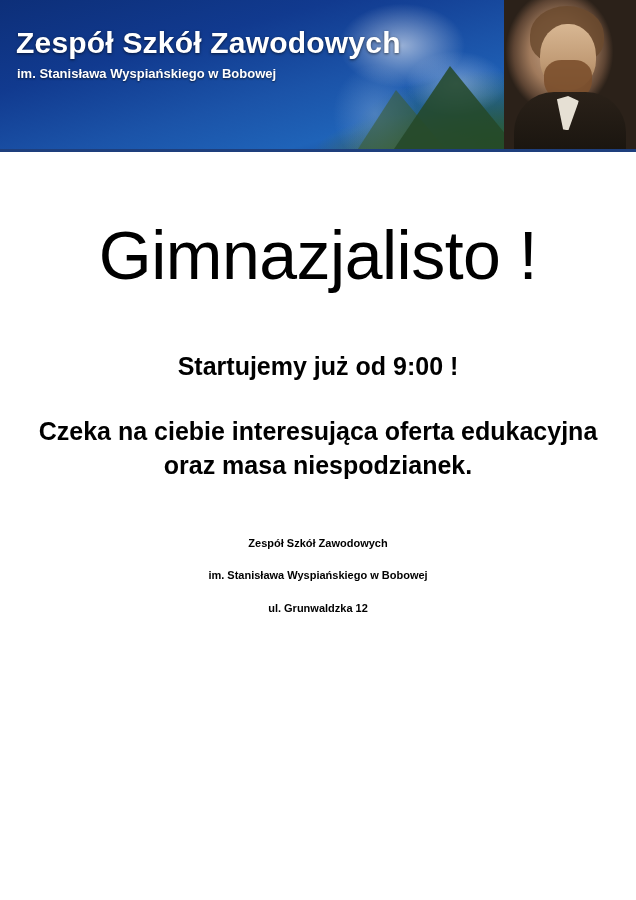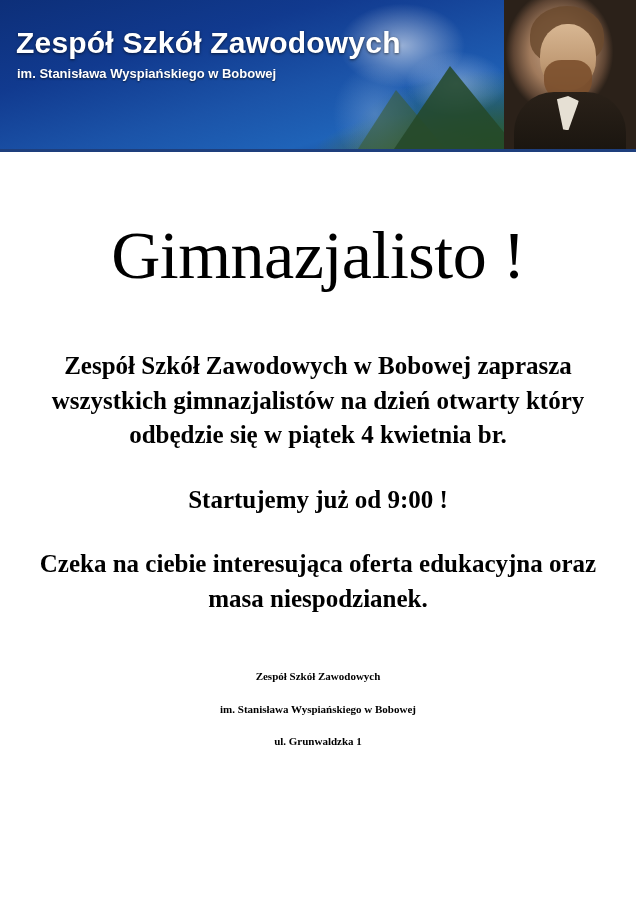--- a/index.html
+++ b/index.html
@@ -144,21 +144,20 @@
     bottom: 0;
     width: 636px;
     height: 3px;
     background: #1e3f7d;
   }
 
   
   .poster {
     padding: 0 30px;
     text-align: center;
-    font-family: Liberation Serif, serif;
   }
   .headline {
     margin-top: 68px;
     font-size: 68px;
     font-weight: normal;
     line-height: 1.05;
     letter-spacing: -0.5px;
   }
   .body-block {
     margin-top: 58px;
@@ -211,23 +210,22 @@
 
   <div class="banner-title">Zespół Szkół Zawodowych</div>
   <div class="banner-subtitle">im. Stanisława Wyspiańskiego w Bobowej</div>
   <div class="banner-rule"></div>
 </div>
 
 <div class="poster">
   <h1 class="headline">Gimnazjalisto !</h1>
 
   <div class="body-block">
-    <p class="body-para">Zespół Szkół Zawodowych w Bobowej zaprasza wszystkich gimnazjalistów na dzień otwarty który odbędzie się w piątek 4 kwietnia br.</p>
     <p class="body-para">Startujemy już od 9:00 !</p>
     <p class="body-para">Czeka na ciebie interesująca oferta edukacyjna oraz masa niespodzianek.</p>
   </div>
 
   <div class="footer">
     <div class="footer-org">Zespół Szkół Zawodowych</div>
     <div class="footer-patron">im. Stanisława Wyspiańskiego w Bobowej</div>
-    <div class="footer-addr">ul. Grunwaldzka 1</div>
+    <div class="footer-addr">ul. Grunwaldzka 12</div>
   </div>
 </div>
 
 </body></html>

